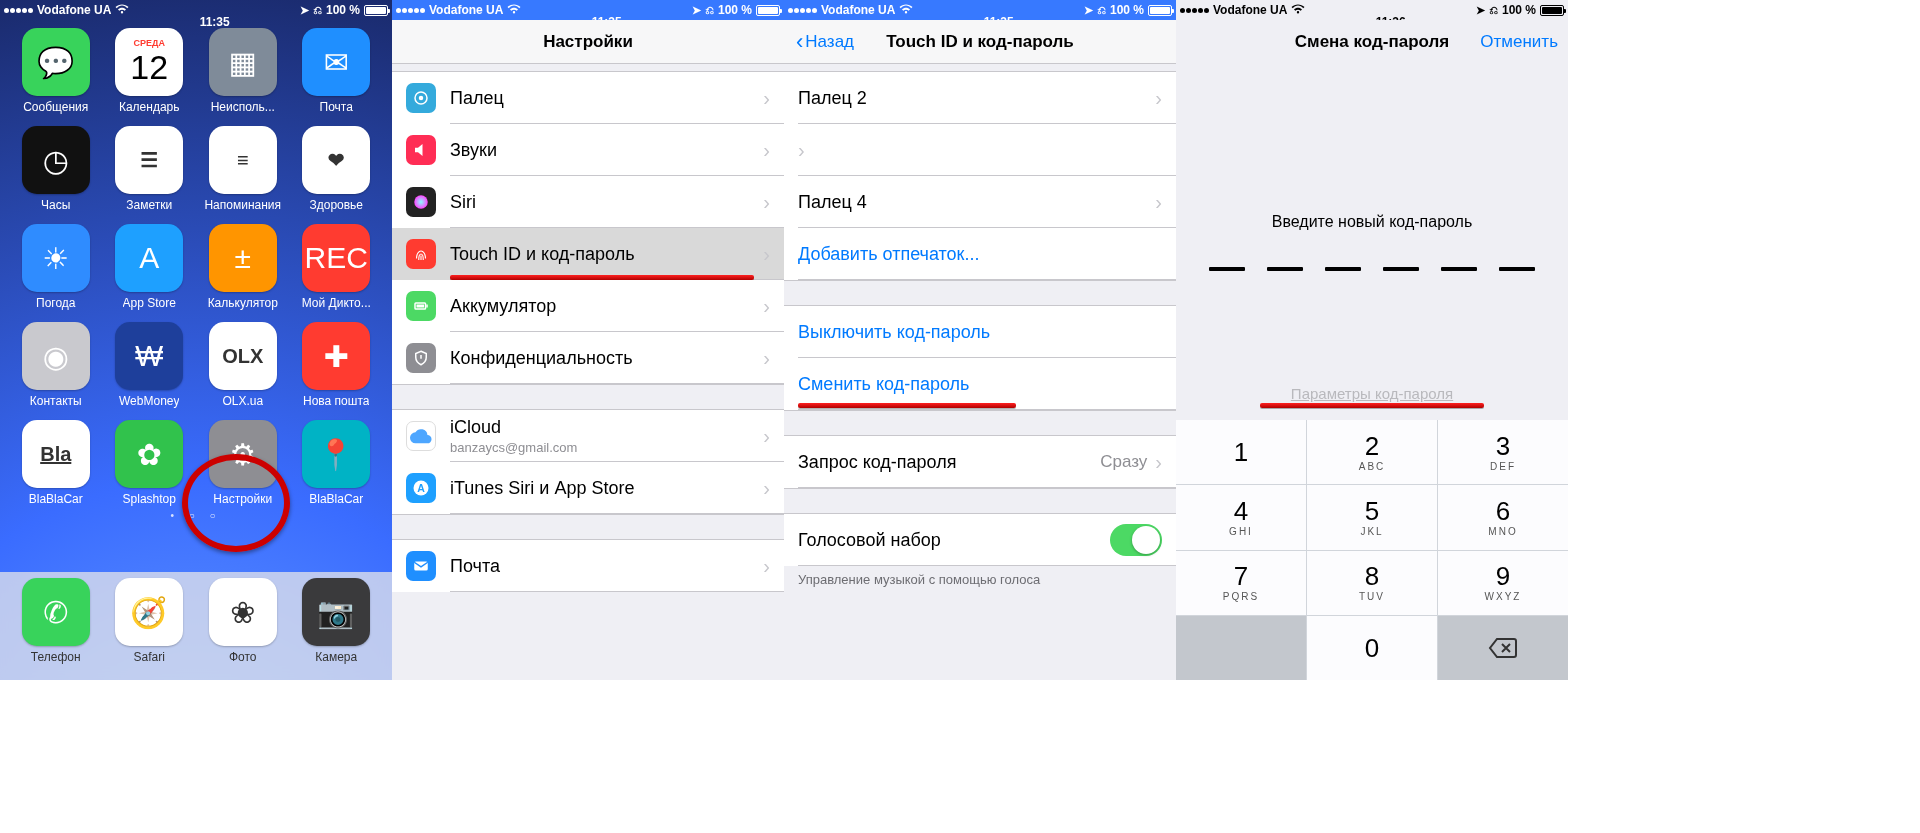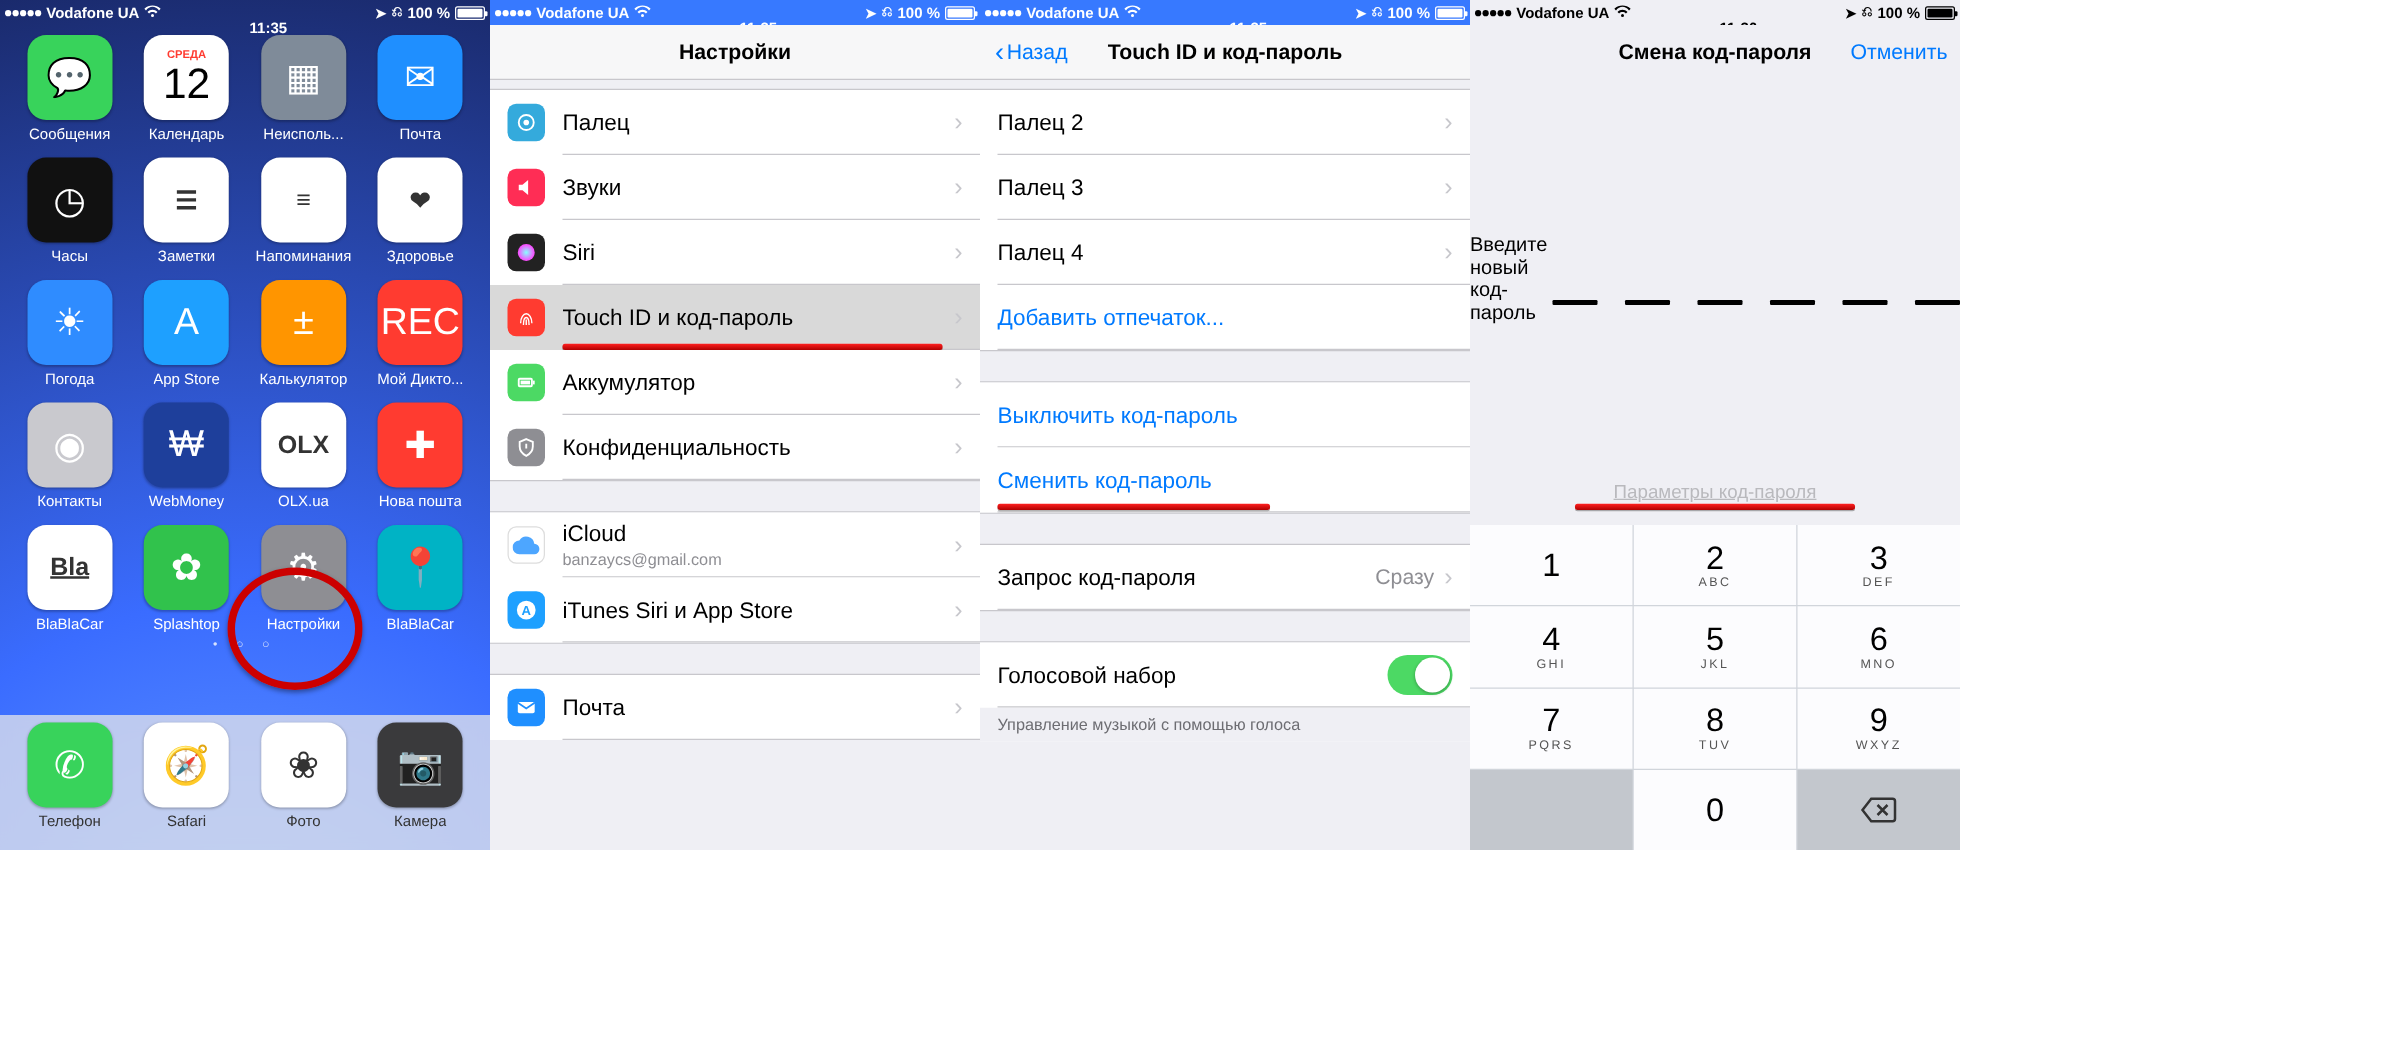--- a/index.html
+++ b/index.html
@@ -141,21 +141,21 @@
   .home .circle-highlight {
     position:absolute; width:108px; height:98px;
     border:6px solid #cc0000; border-radius:50%;
     box-shadow:0 2px 4px rgba(0,0,0,.4);
   }
 
   
   .pc-area {
     height: calc(100% - 20px - 44px - 260px);
     background:#efeff4;
-    display:flex; align-items:center; justify-content:center;
+    display:flex; flex-direction:column; align-items:center; justify-content:center;
     position:relative;
   }
   .pc-prompt { font-size:16px; color:#000; margin-bottom:36px; }
   .pc-dashes { display:flex; gap:22px; }
   .pc-dashes span { width:36px; height:4px; background:#000; border-radius:1px; }
   .pc-options {
     position:absolute; bottom:18px; color:#b9b9bd; font-size:15px;
     text-decoration:underline;
   }
   .keypad {
@@ -492,21 +492,20 @@
 
   <div class="list">
     <div class="group-gap first"></div>
     <div id="finger-rows">
         <div class="row no-icon">
           <span class="label">Палец 2</span>
           <span class="chevron">›</span>
           <span class="sep"></span>
         </div>
         <div class="row no-icon">
-          <span class="label">Палец 3</span>
           <span class="chevron">›</span>
           <span class="sep"></span>
         </div>
         <div class="row no-icon">
           <span class="label">Палец 4</span>
           <span class="chevron">›</span>
           <span class="sep"></span>
         </div>
       </div>
     <div class="row no-icon link-row">

